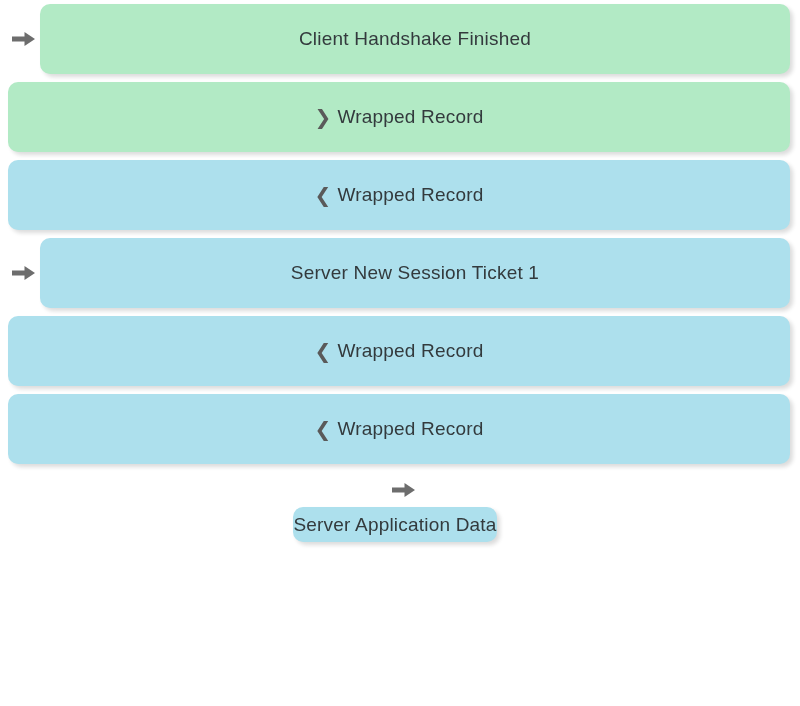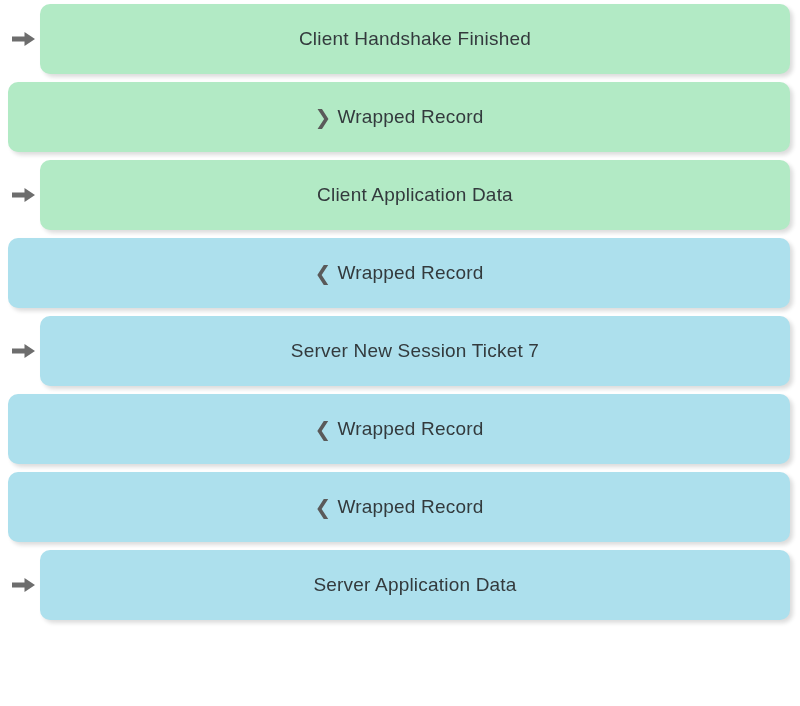--- a/index.html
+++ b/index.html
@@ -28,20 +28,21 @@
   .row {
     position: relative;
     height: 70px;
     margin-bottom: 8px;
     display: flex;
     align-items: center;
     flex: 0 0 auto;
   }
   .row:last-child {
     margin-bottom: 0;
+    flex-direction: column;
   }
 
   
   .arrow-slot {
     width: 40px;
     min-width: 40px;
     height: 70px;
     display: flex;
     align-items: center;
     justify-content: center;
@@ -121,53 +122,39 @@
     <div class="row">
       <div class="arrow-slot empty"></div>
       <div class="bar green">
         <div class="bar-label">
           <span class="chevron">❯</span>
           <span>Wrapped Record</span>
         </div>
       </div>
     </div>
     <div class="row">
-      <div class="arrow-slot">
-        <span class="arrow-icon">
-          <svg width="30" height="22" viewBox="0 0 30 22" xmlns="http://www.w3.org/2000/svg">
-            <path d="M2 6 L2 13 L5 13 L5 8.5 L17.5 8.5 L17.5 4 L28 11 L17.5 18 L17.5 13.5 L5 13.5 L5 13 L2 13 Z" fill="#6d6d6d"></path>
-          </svg>
-        </span>
-      </div>
-      <div class="bar green">
-        <div class="bar-label">
-          <span>Client Application Data</span>
-        </div>
-      </div>
-    </div>
-    <div class="row">
       <div class="arrow-slot empty"></div>
       <div class="bar blue">
         <div class="bar-label">
           <span class="chevron">❮</span>
           <span>Wrapped Record</span>
         </div>
       </div>
     </div>
     <div class="row">
       <div class="arrow-slot">
         <span class="arrow-icon">
           <svg width="30" height="22" viewBox="0 0 30 22" xmlns="http://www.w3.org/2000/svg">
             <path d="M2 6 L2 13 L5 13 L5 8.5 L17.5 8.5 L17.5 4 L28 11 L17.5 18 L17.5 13.5 L5 13.5 L5 13 L2 13 Z" fill="#6d6d6d"></path>
           </svg>
         </span>
       </div>
       <div class="bar blue">
         <div class="bar-label">
-          <span>Server New Session Ticket 7</span>
+          <span>Server New Session Ticket 1</span>
         </div>
       </div>
     </div>
     <div class="row">
       <div class="arrow-slot empty"></div>
       <div class="bar blue">
         <div class="bar-label">
           <span class="chevron">❮</span>
           <span>Wrapped Record</span>
         </div>

